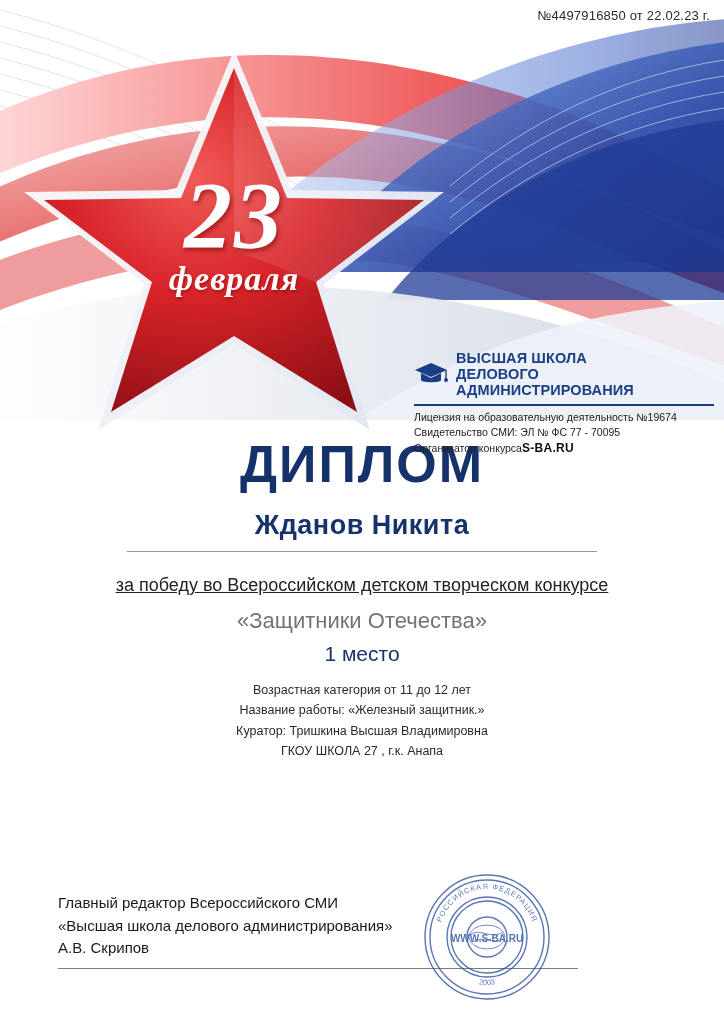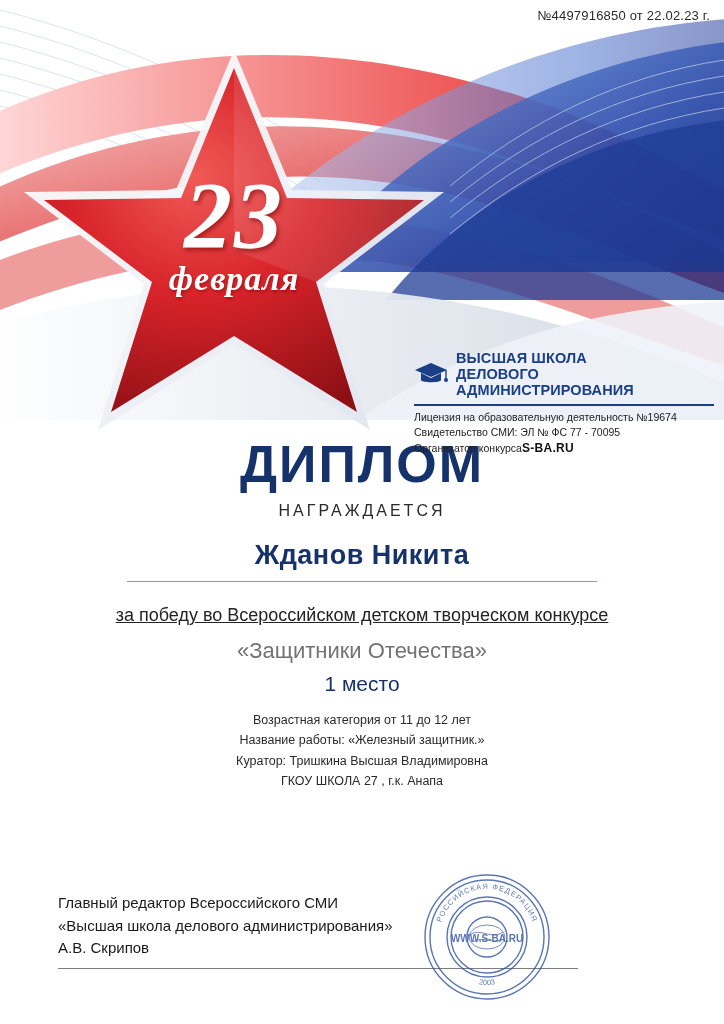--- a/index.html
+++ b/index.html
@@ -342,21 +342,20 @@
       <div>Свидетельство СМИ: ЭЛ № ФС 77 - 70095</div>
       <div class="org-org">
         <span>Организатор конкурса</span>
         <span class="org-site">S-BA.RU</span>
       </div>
     </div>
   </div>
 
   <div class="body-wrap">
     <div class="diploma-title">ДИПЛОМ</div>
-    <div class="awarded-to">НАГРАЖДАЕТСЯ</div>
     <div class="recipient">Жданов Никита</div>
     <div class="rule"></div>
     <div class="reason">за победу во Всероссийском детском творческом конкурсе</div>
     <div class="contest">«Защитники Отечества»</div>
     <div class="place">1 место</div>
     <div class="details">
       <div>Возрастная категория от 11 до 12 лет</div>
       <div>Название работы: «Железный защитник.»</div>
       <div>Куратор: Тришкина Высшая Владимировна</div>
       <div>ГКОУ ШКОЛА 27 , г.к. Анапа</div>

